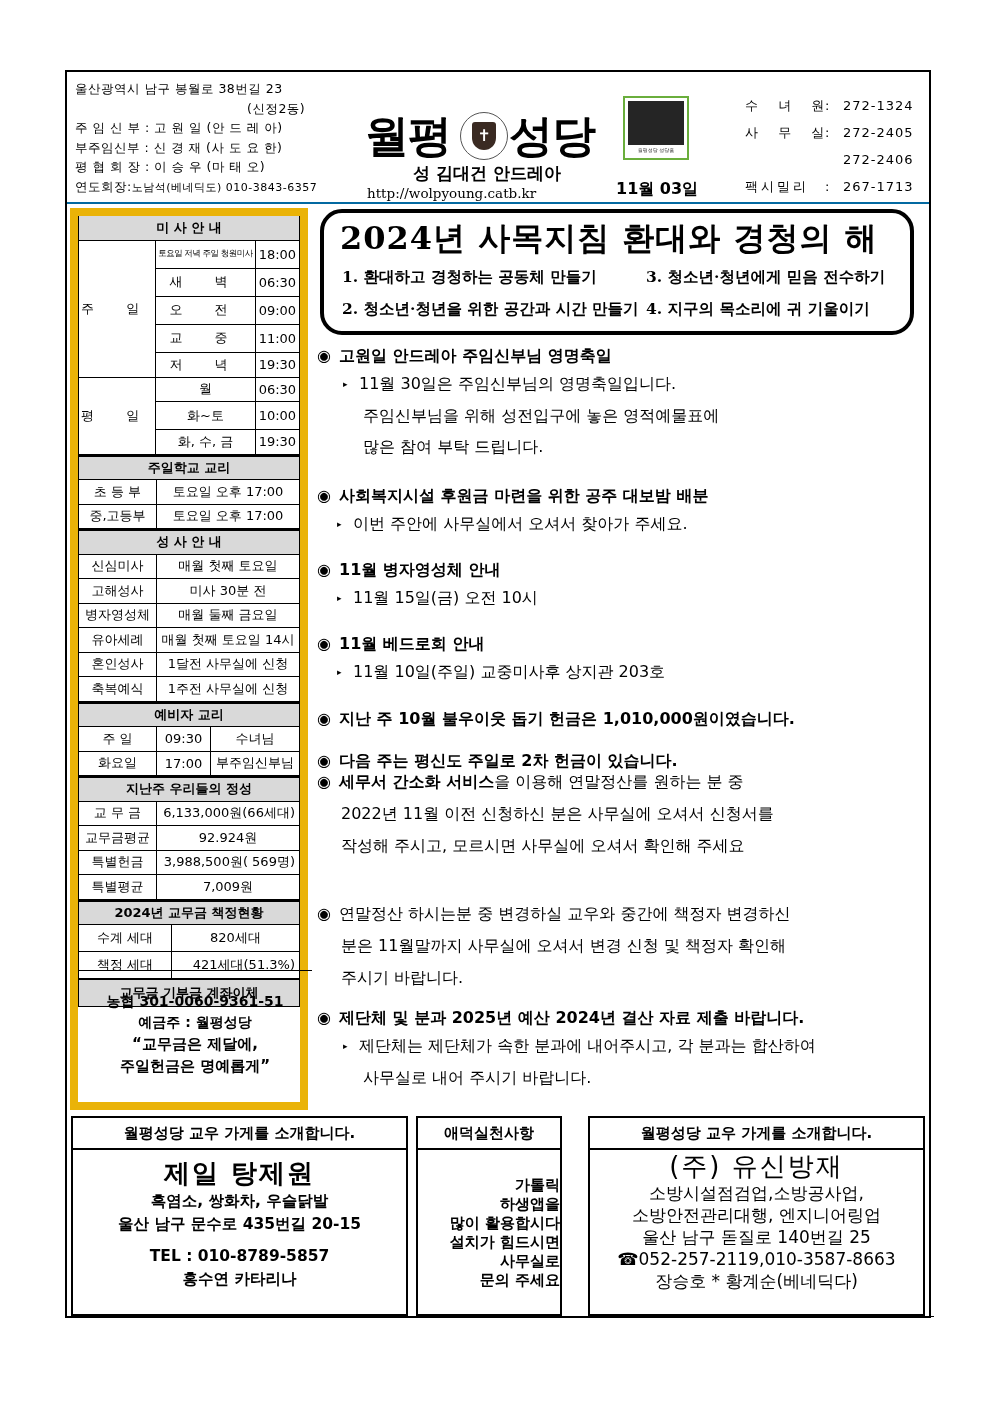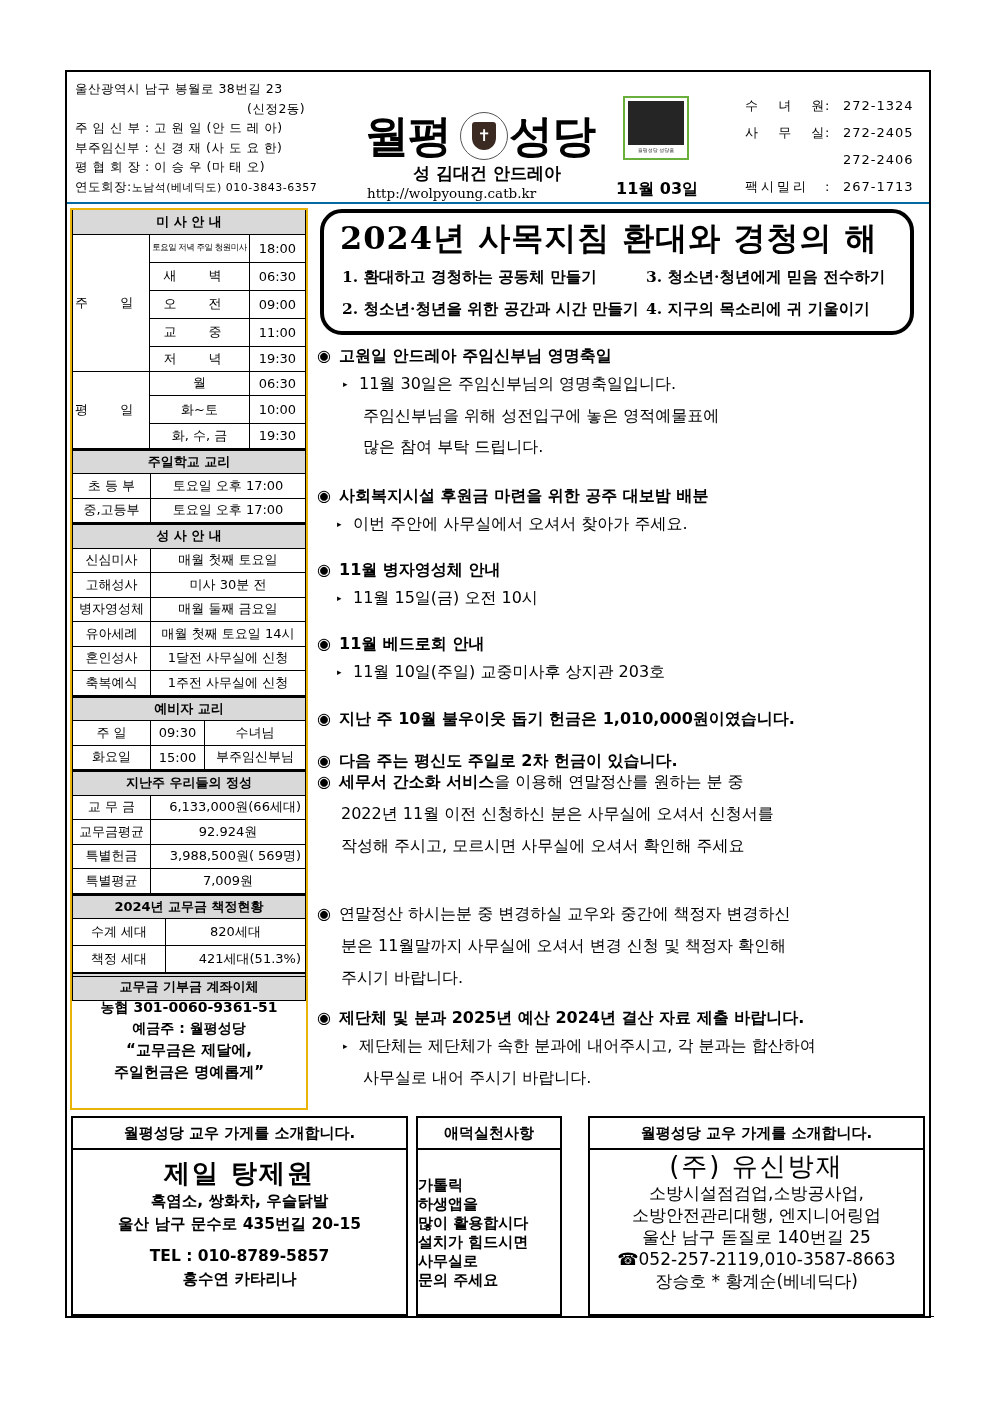--- a/index.html
+++ b/index.html
@@ -34,21 +34,21 @@
       background-blend-mode: multiply; }
   .qr-cap { font-size: 5px; text-align: center; margin-top: 2px; color: #333; }
   .date { position: absolute; left: 549px; top: 107px; font-size: 16px; font-weight: bold; }
 
   .hdr-right { position: absolute; left: 678px; top: 20px; width: 180px; font-size: 13px; line-height: 27px; letter-spacing: 1px; }
   .hdr-right .row { display: flex; white-space: nowrap; }
   .hdr-right .k { width: 80px; letter-spacing: 8px; }
   .hdr-right .sep { width: 18px; }
 
   
-  .leftcol { position: absolute; left: 3px; top: 136px; width: 238px; height: 902px; border: 2px solid #eab308; }
+  .leftcol { position: absolute; left: 3px; top: 136px; width: 238px; height: 902px; border: 8px solid #eab308; }
   table.tbl { border-collapse: collapse; width: 100%; font-size: 13px; }
   .tbl td { border: 1px solid #000; text-align: center; height: 24.5px; padding: 0 2px; white-space: nowrap; }
   .tbl .hd { background: #d9d9d9; font-weight: bold; height: 24px; border-top: 2px solid #000; }
   .tbl .hd.first { border-top: none; }
   .tbl .tiny { font-size: 8.5px; letter-spacing: -0.5px; }
   .sp { letter-spacing: 14px; }
   .tbl .right { text-align: right; padding-right: 4px; }
 
   .account { position: absolute; left: 0; bottom: 0; width: 234px; height: 132px; text-align: center; font-weight: bold; font-size: 14px; line-height: 21px; padding-top: 20px; border-top: 1px solid #000; }
   .account .quote { font-size: 15px; line-height: 22px; }
@@ -70,21 +70,21 @@
 
   
   .box { position: absolute; top: 1044px; height: 200px; border: 2px solid #000; }
   .box .bh { height: 32px; border-bottom: 2px solid #000; font-weight: bold; font-size: 15px; line-height: 30px; text-align: center; }
   .box1 { left: 4px; width: 337px; }
   .box2 { left: 349px; width: 146px; }
   .box3 { left: 521px; width: 337px; }
   .b1-name { text-align: center; font-size: 26px; font-weight: bold; margin-top: 6px; line-height: 34px; letter-spacing: 2px; }
   .b1-line { text-align: center; font-size: 15.5px; font-weight: bold; line-height: 23px; }
   .b1-tel { text-align: center; font-size: 15.5px; font-weight: bold; line-height: 24px; margin-top: 8px; }
-  .b2-body { text-align: left; font-size: 15px; font-weight: bold; line-height: 19px; padding-top: 26px; }
+  .b2-body { text-align: right; font-size: 15px; font-weight: bold; line-height: 19px; padding-top: 26px; }
   .b3-name { text-align: center; font-size: 26px; line-height: 32px; margin-top: 0; letter-spacing: 2px; }
   .b3-line { text-align: center; font-size: 17px; line-height: 22px; white-space: nowrap; }
 </style>
 </head>
 <body>
 
 <div class="page">
 
   <div class="header">
     <div class="hdr-left">
@@ -252,21 +252,21 @@
           <tr>
             <td colspan="3" class="hd">예비자 교리</td>
           </tr>
       <tr>
             <td>주 일</td>
             <td>09:30</td>
             <td>수녀님</td>
           </tr>
       <tr>
             <td>화요일</td>
-            <td>15:00</td>
+            <td>17:00</td>
             <td>부주임신부님</td>
           </tr>
     </tbody>
       </table>
 
     <table class="tbl">
       <colgroup>
           <col style="width:78px">
           <col>
         </colgroup>

